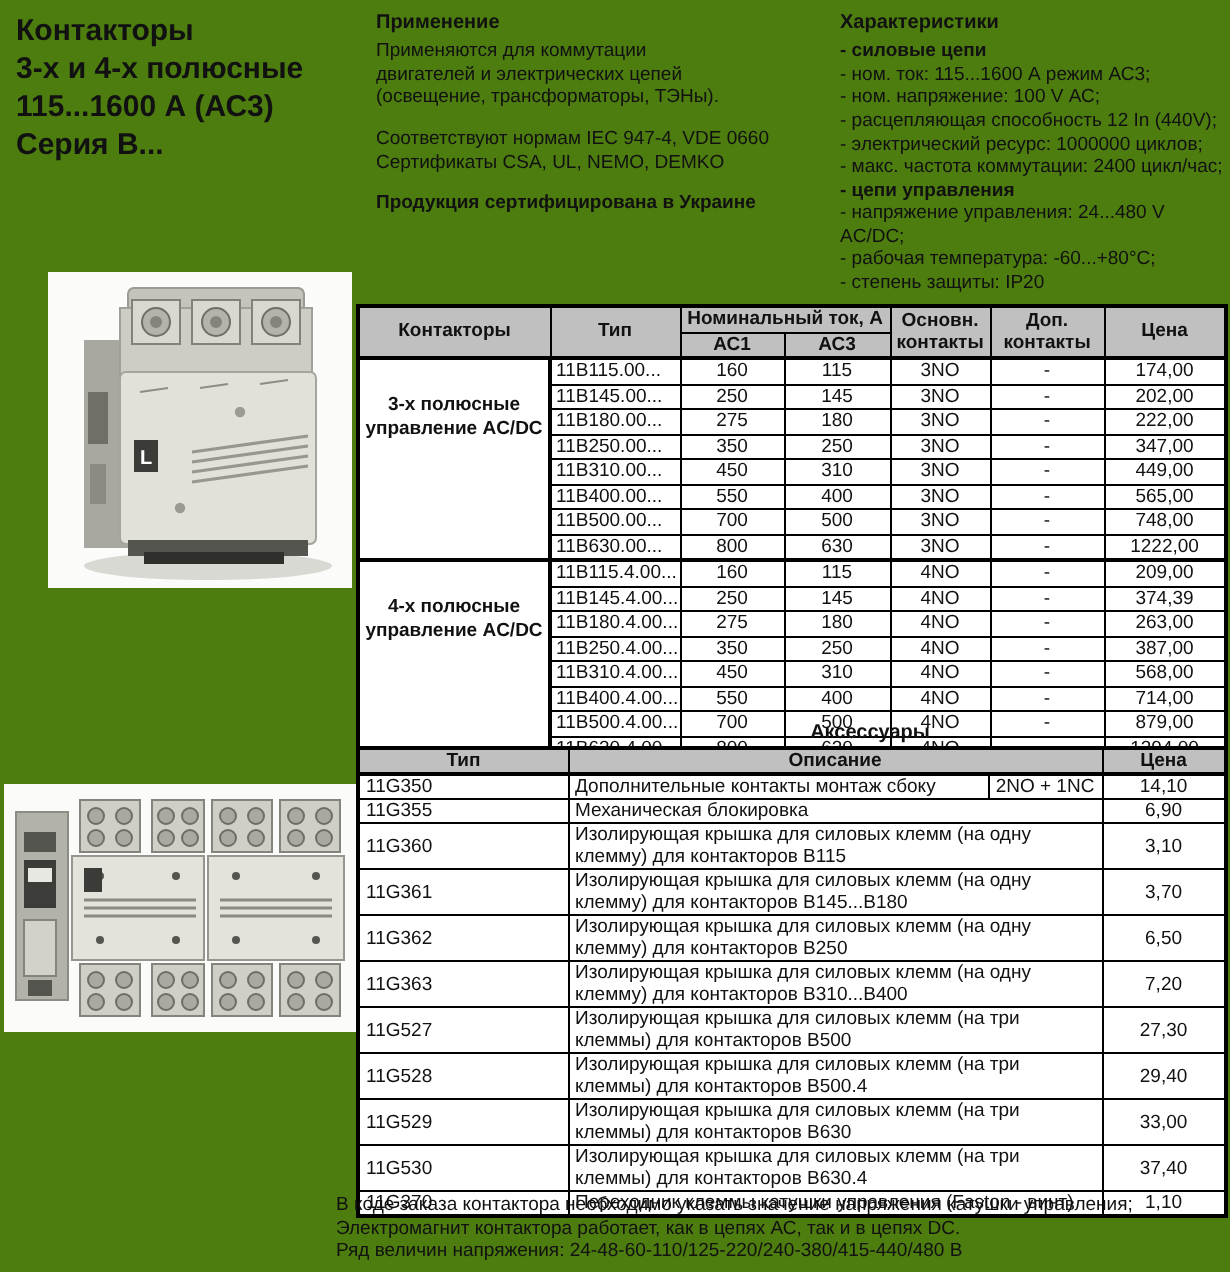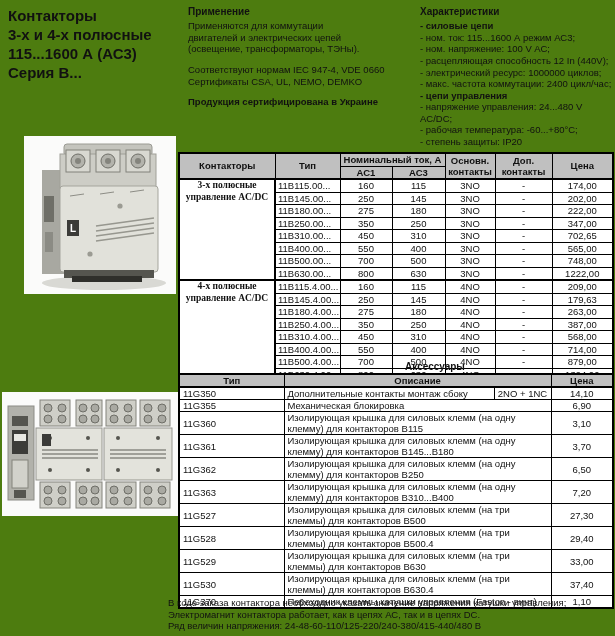--- a/index.html
+++ b/index.html
@@ -41,21 +41,21 @@
     background:#c0c0c0; font-weight:bold; text-align:center;
     height:12px; font-size:9.5px;
   }
   .main-table { border:2px solid #000; }
   .main-table thead tr:last-child th { border-bottom:2px solid #000; }
   .main-table thead th[rowspan] { border-bottom:2px solid #000; }
   .main-table td { height:12px; text-align:center; }
   .main-table td.cell-type { text-align:left; padding-left:2px; }
   .main-table td.group-label {
     vertical-align:top; text-align:center; font-weight:bold;
-    border-right:2px solid #000; background:#fff; padding-top:0;font-family:Liberation Serif, serif;
+    border-right:2px solid #000; background:#fff; padding-top:17px;
   }
   .main-table tr.group-start td { border-top:2px solid #000; }
 
   .acc-title {
     position:absolute; left:178px; top:361px; width:514px;
     text-align:center; font-weight:bold; font-size:10px;
   }
   .acc-table {
     position:absolute; left:178px; top:373px; width:434px;
     font-size:9.5px; border:2px solid #000;
@@ -237,21 +237,21 @@
           <td>3NO</td>
           <td>-</td>
           <td>347,00</td>
         </tr>
         <tr>
           <td class="cell-type">11B310.00...</td>
           <td>450</td>
           <td>310</td>
           <td>3NO</td>
           <td>-</td>
-          <td>702,65</td>
+          <td>449,00</td>
         </tr>
         <tr>
           <td class="cell-type">11B400.00...</td>
           <td>550</td>
           <td>400</td>
           <td>3NO</td>
           <td>-</td>
           <td>565,00</td>
         </tr>
         <tr>
@@ -281,21 +281,21 @@
           <td>4NO</td>
           <td>-</td>
           <td>209,00</td>
         </tr>
         <tr>
           <td class="cell-type">11B145.4.00...</td>
           <td>250</td>
           <td>145</td>
           <td>4NO</td>
           <td>-</td>
-          <td>179,63</td>
+          <td>374,39</td>
         </tr>
         <tr>
           <td class="cell-type">11B180.4.00...</td>
           <td>275</td>
           <td>180</td>
           <td>4NO</td>
           <td>-</td>
           <td>263,00</td>
         </tr>
         <tr>

